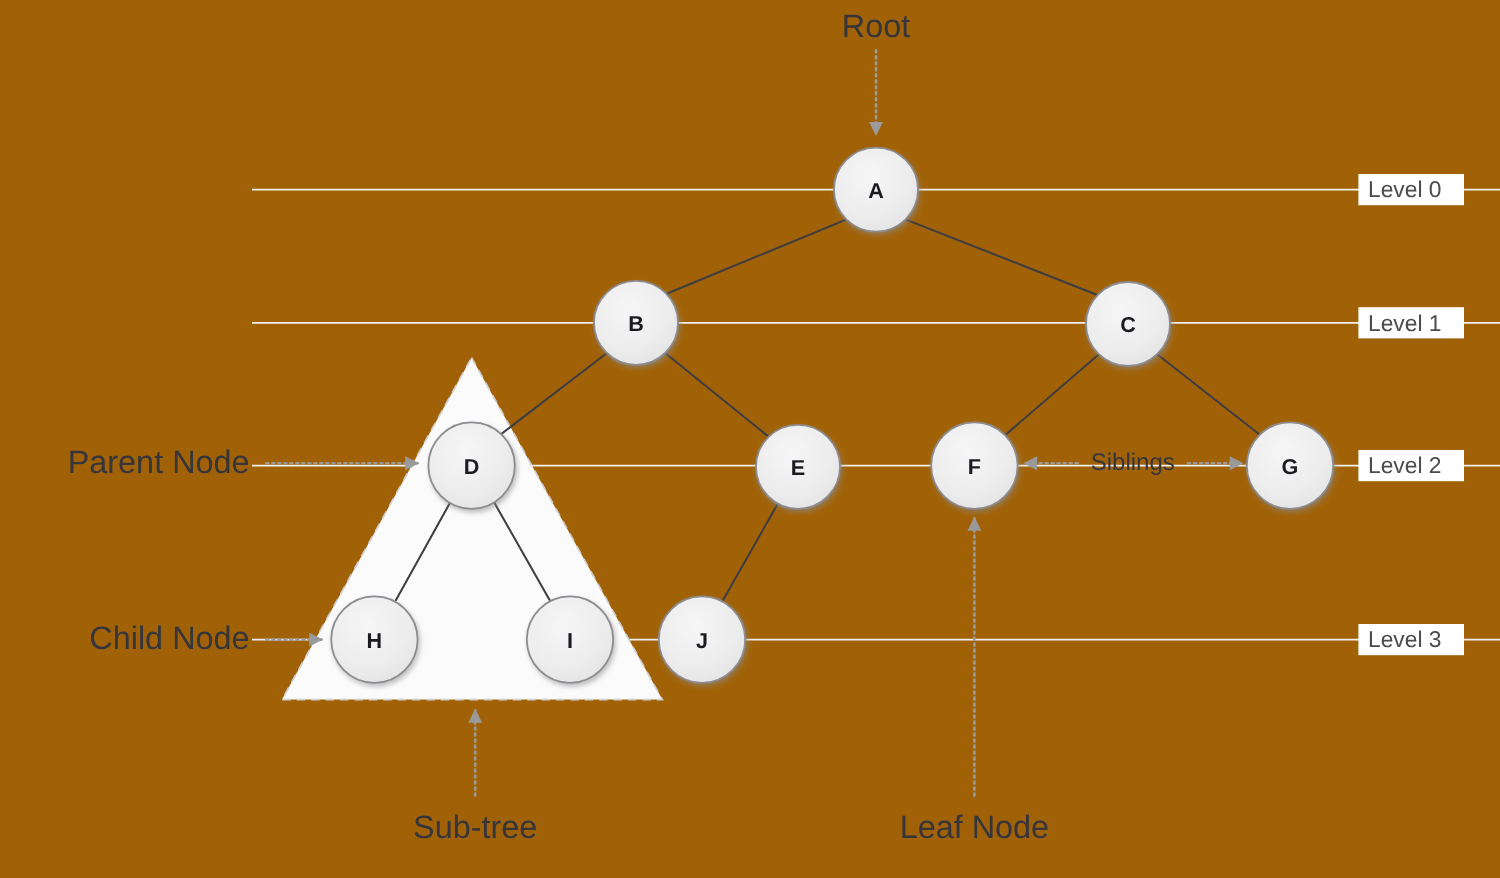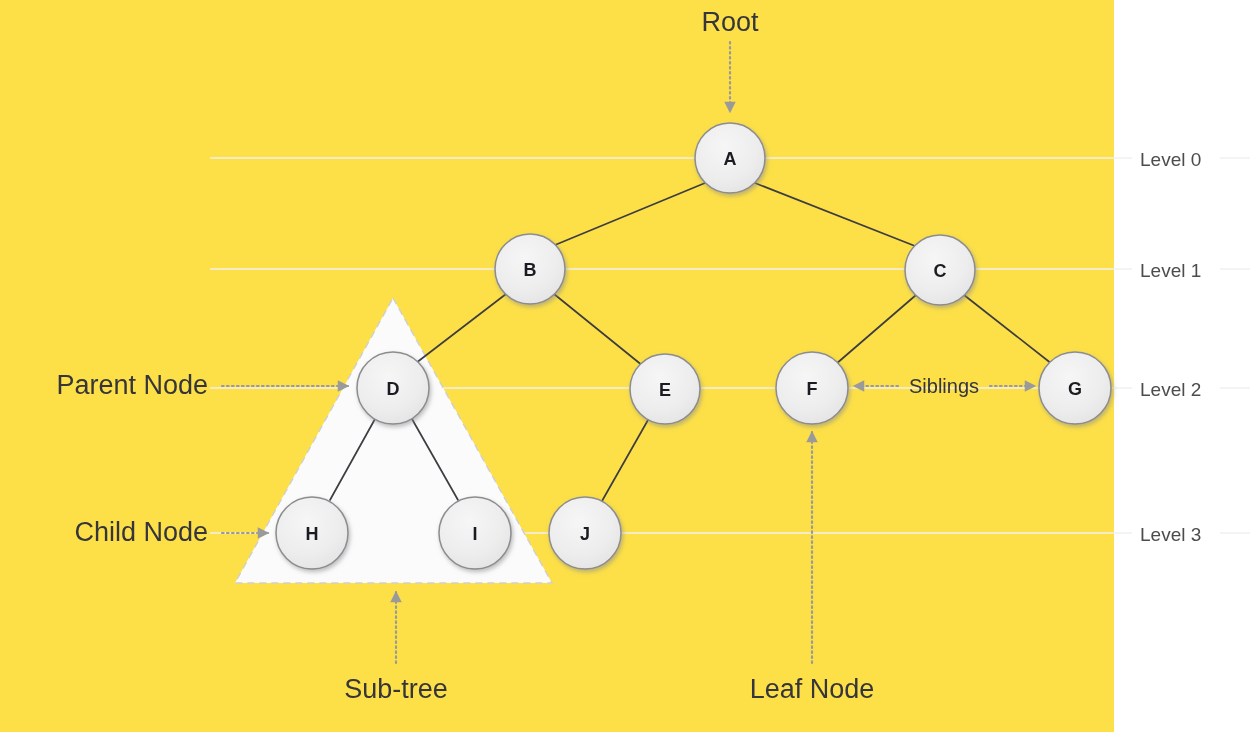--- a/index.html
+++ b/index.html
@@ -8,23 +8,23 @@
     background: #ffffff;
   }
   body {
     font-family: "Liberation Sans", sans-serif;
     width: 1250px;
     height: 732px;
     overflow: hidden;
   }
   #stage {
     position: relative;
-    width: 1114px;
+    width: 1250px;
     height: 732px;
-    background: #fde047;
+    background: #a16207;
   }
   #diagram-svg {
     position: absolute;
     left: 0;
     top: 0;
     width: 1250px;
     height: 732px;
   }
   .node-letter {
     font-family: "Liberation Sans", sans-serif;

